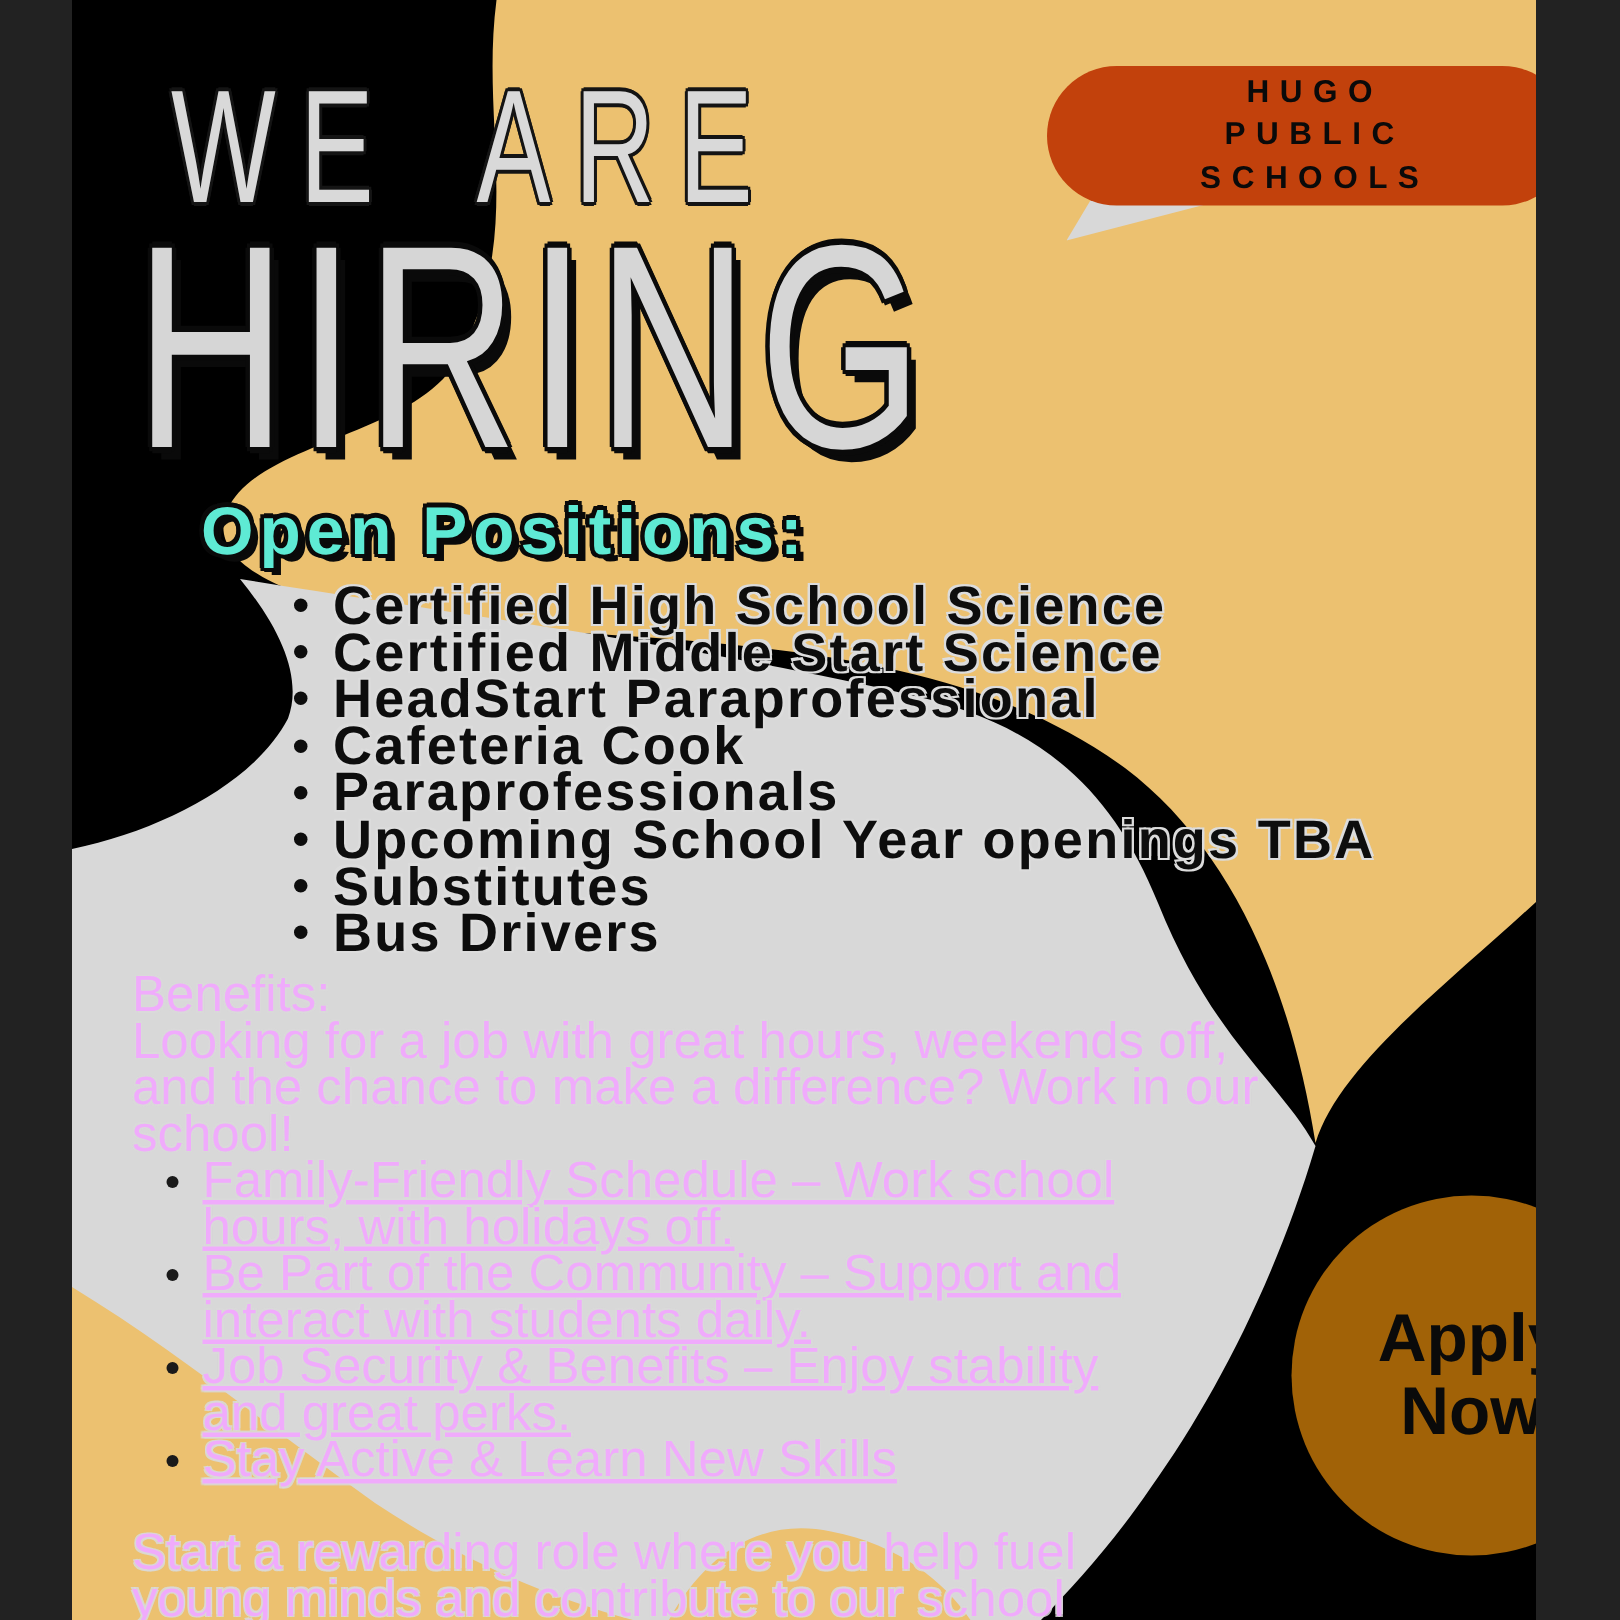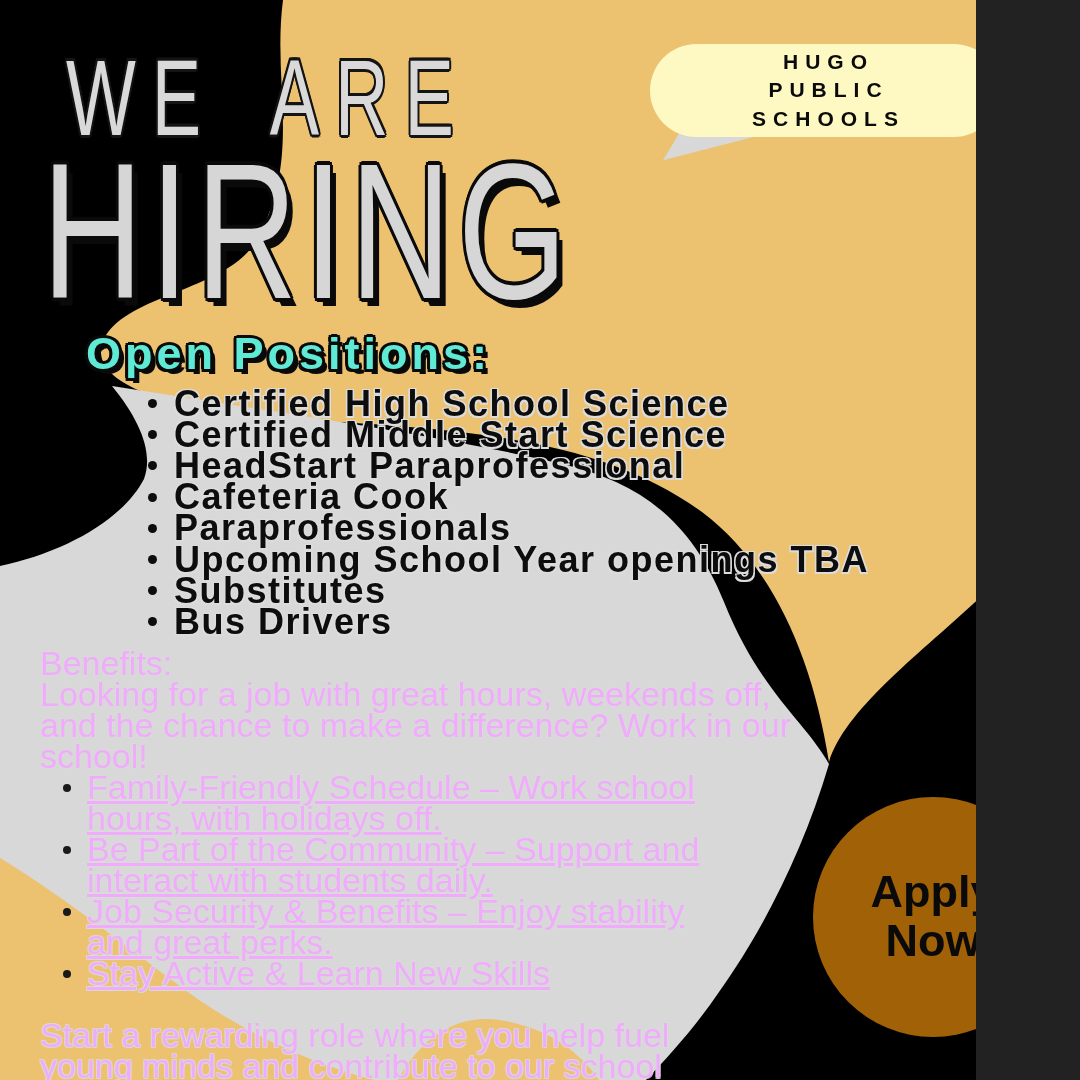--- a/index.html
+++ b/index.html
@@ -1,19 +1,20 @@
 <!DOCTYPE html>
 <html><head>
 <meta charset="utf-8">
 <style>
   html,body{margin:0;padding:0;background:#222;}
   .canvas{
     position:relative;width:976px;height:1080px;overflow:hidden;
     background:#000;
     font-family:"Liberation Sans", sans-serif;
+    margin-left:48px;
   }
   .blobs{position:absolute;inset:0;z-index:0;}
   .layer{position:absolute;z-index:2;}
 
   
   .we-are{
     left:66px;top:36px;
     font-size:74px;font-weight:400;letter-spacing:16px;word-spacing:20px;
     color:#d9d9d9;white-space:nowrap;
     transform:scaleY(1.45);transform-origin:left top;
@@ -26,21 +27,21 @@
     color:#d6d6d6;white-space:nowrap;
     transform:scaleY(1.38);transform-origin:left top;
     text-shadow:3px 0 0 #0a0a0a,-3px 0 0 #0a0a0a,0 3px 0 #0a0a0a,0 -3px 0 #0a0a0a,
                 2px 2px 0 #0a0a0a,-2px -2px 0 #0a0a0a,2px -2px 0 #0a0a0a,-2px 2px 0 #0a0a0a,
                 6px 6px 0 #0a0a0a;
   }
 
   
   .bubble{
     left:650px;top:44px;width:350px;height:93px;
-    background:#fef9c3;border-radius:47px;
+    background:#c2410c;border-radius:47px;
     display:flex;flex-direction:column;align-items:center;justify-content:center;
   }
   .bubble span{
     font-size:21px;font-weight:bold;letter-spacing:7px;text-indent:7px;
     line-height:1.35;color:#0a0a0a;
   }
   .bubble-tail{
     left:663px;top:118px;width:110px;height:46px;background:#d8d8d8;
     clip-path:polygon(0% 92%, 23% 0%, 100% 30%);
   }

